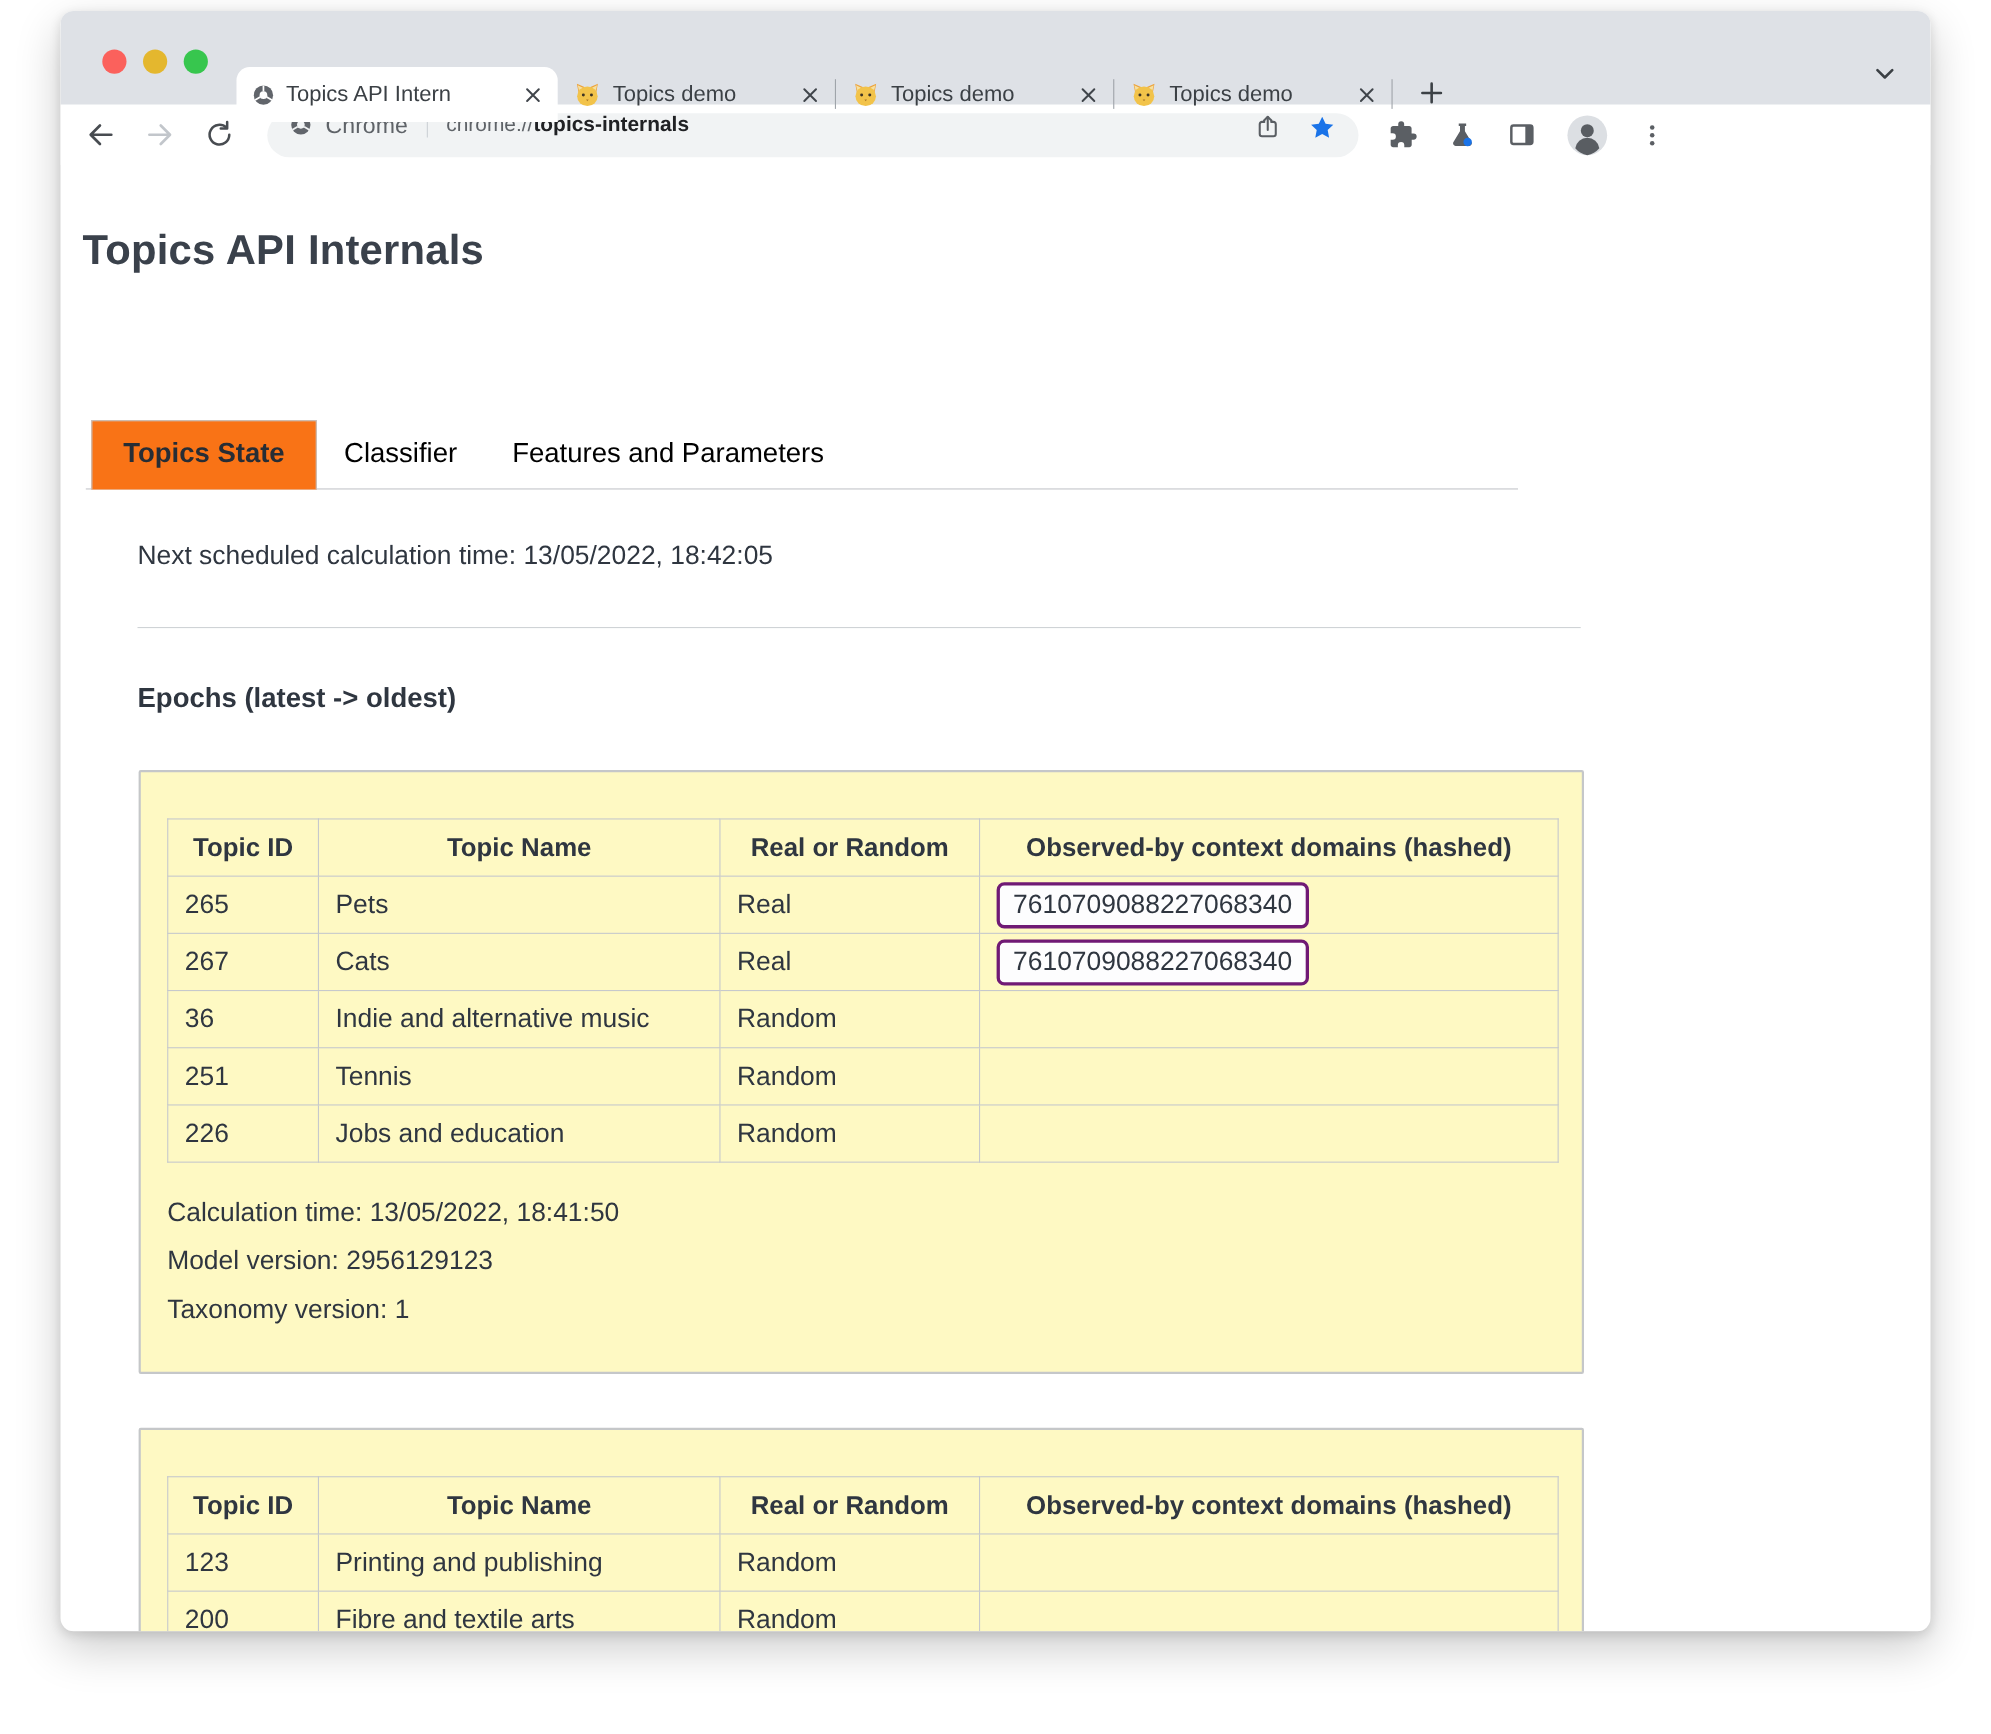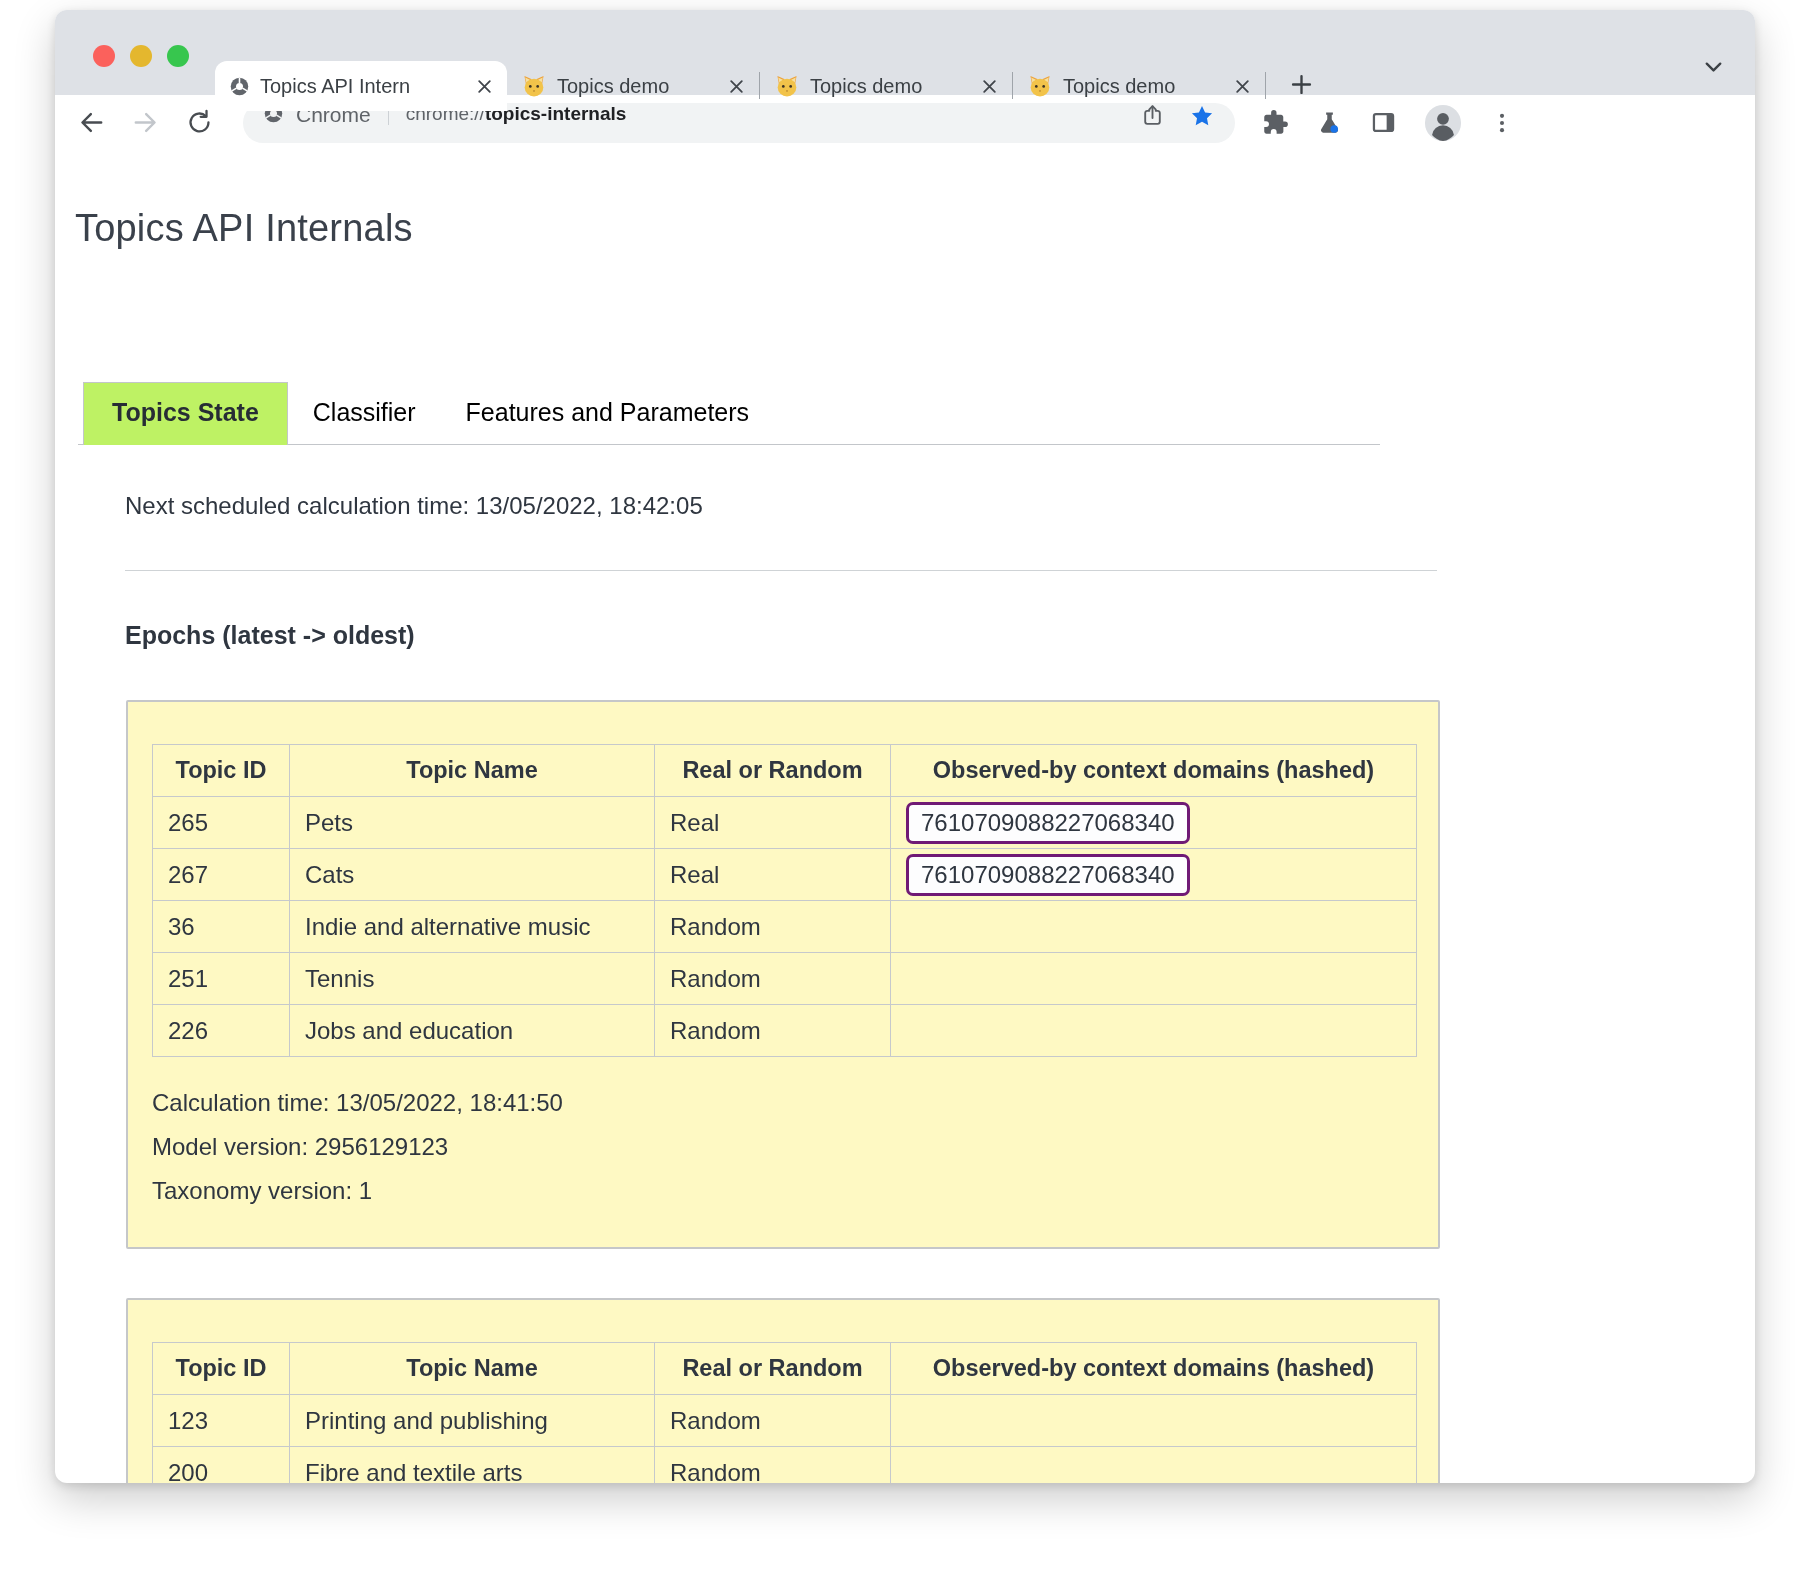--- a/index.html
+++ b/index.html
@@ -45,25 +45,25 @@
   .omni-label{font-size:21px;color:#5f6368;margin-left:12px;}
   .omni-div{width:1px;height:22px;background:#cdd1d5;margin:0 17px;}
   .omni-url{font-size:19px;white-space:nowrap;}
   .omni-prefix{color:#5f6368;}
   .omni-host{color:#202124;font-weight:600;}
   .omni-spacer{flex:1;}
   .omni-action{display:flex;align-items:center;margin-left:24px;}
   .tbicon{display:flex;align-items:center;margin-left:27px;}
   
   .content{position:relative;height:1333px;overflow:hidden;color:#2f3640;}
-  .page-title{margin:57px 0 0 20px;font-size:38px;font-weight:400;color:#3a414b;letter-spacing:.2px;}
+  .page-title{margin:57px 0 0 20px;font-size:38px;font-weight:700;color:#3a414b;letter-spacing:.2px;}
   .crtabs{display:flex;align-items:flex-end;margin:132px 0 0 23px;width:1302px;border-bottom:1px solid #c3c6ca;}
   .ptab{font-size:25px;padding:15px 25px 17px;color:#000000;}
   .ptab.active{
-    font-weight:700;color:#272d35;background:#bef264;border:1px solid #c3c6ca;border-bottom:0;
+    font-weight:700;color:#272d35;background:#f97316;border:1px solid #c3c6ca;border-bottom:0;
     margin:0 0 -1px 5px;padding:15px 28px 18px;position:relative;z-index:1;
   }
   .panel{padding-left:70px;}
   .nextcalc{margin-top:47px;font-size:24px;}
   hr.div{border:0;border-top:1px solid #cfd3d6;width:1312px;margin:50px 0 0 0;}
   .epochs-heading{margin:50px 0 0 0;font-size:25px;font-weight:700;}
   .epoch-box{
     box-sizing:border-box;width:1314px;margin:50px 0 0 1px;background:#fef9c3;
     border:2px solid #c5c7c9;border-radius:2px;padding:42px 24px 34px 24px;
   }

